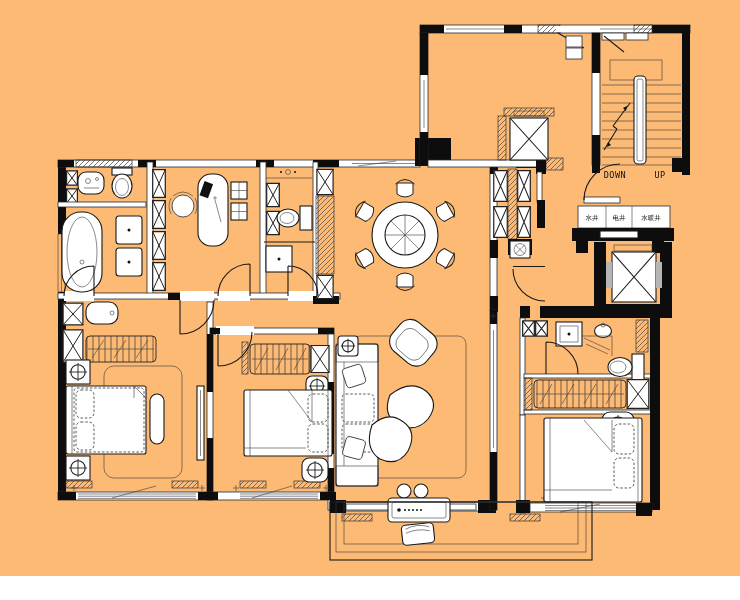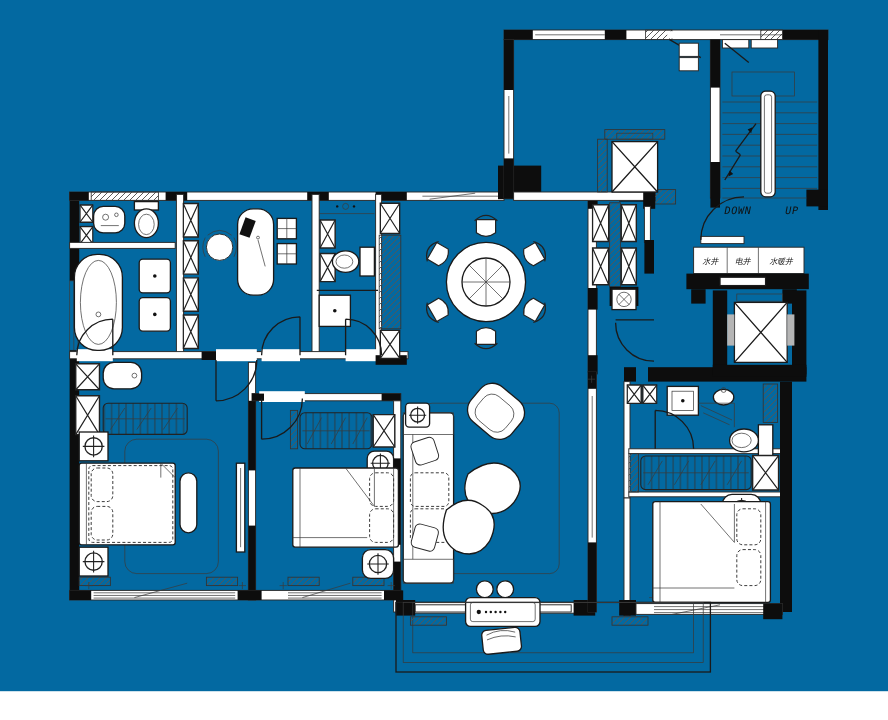--- a/index.html
+++ b/index.html
@@ -1,16 +1,16 @@
 <!DOCTYPE html>
 <html><head>
 <meta charset="utf-8">
 <style>
   html,body{margin:0;padding:0;background:#fff;width:740px;height:600px;overflow:hidden;}
-  .stage{width:740px;height:576px;background:#0369a1;position:relative;font-family:"DejaVu Sans",sans-serif;font-style:italic;}
+  .stage{width:740px;height:576px;background:#fdba74;position:relative;font-family:"DejaVu Sans",sans-serif;}
   svg{display:block;}
   .k{stroke:#1a1a1a;stroke-width:1.1;fill:none;}
   .kf{stroke:#1a1a1a;stroke-width:1.1;fill:#fff;}
   .t{stroke:#3a3a3a;stroke-width:0.6;fill:none;}
   .tf{stroke:#2a2a2a;stroke-width:0.8;fill:#fff;}
   .b{fill:#0d0d0d;stroke:none;}
   .h{fill:url(#hch);stroke:#333;stroke-width:0.7;}
   .rod{fill:url(#tk);stroke:#222;stroke-width:0.9;}
   .dsh{stroke:#333;stroke-width:0.8;fill:none;stroke-dasharray:2.5 1.8;}
   .gray{fill:#b5b5b5;stroke:none;}

